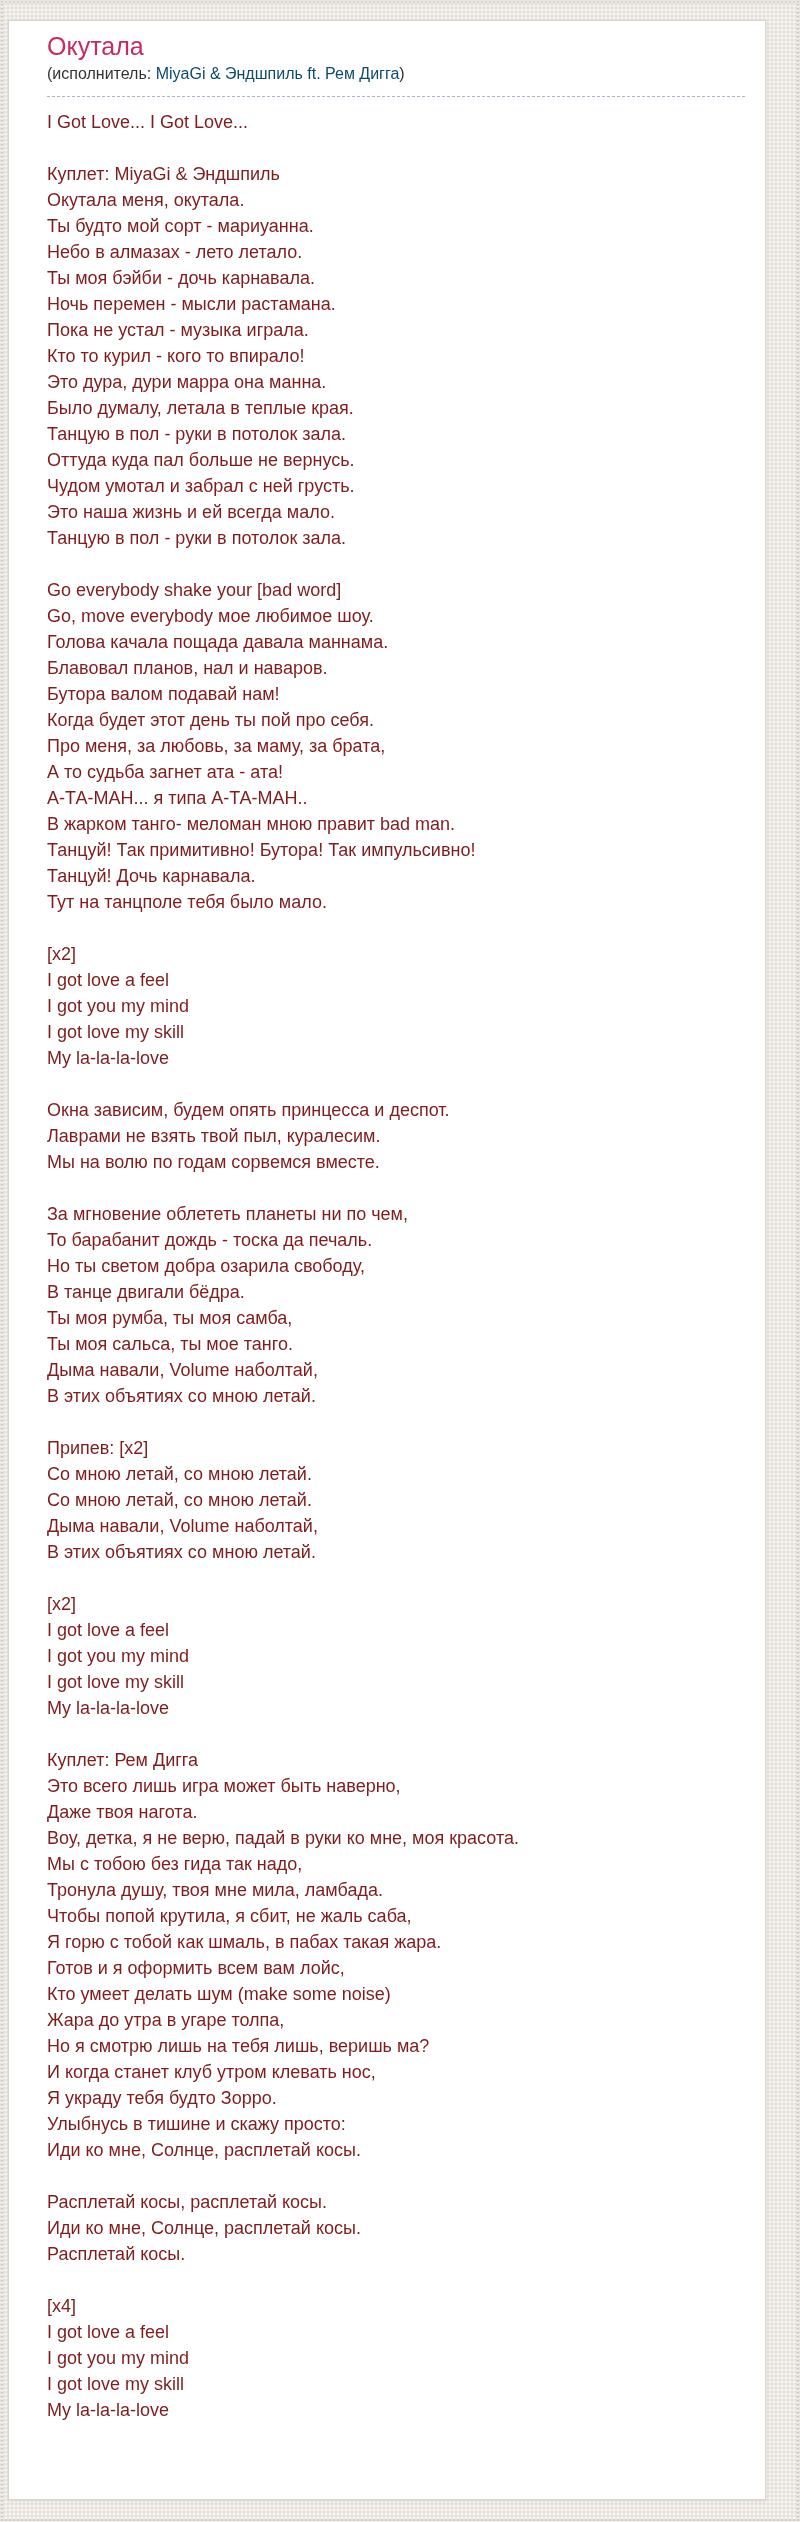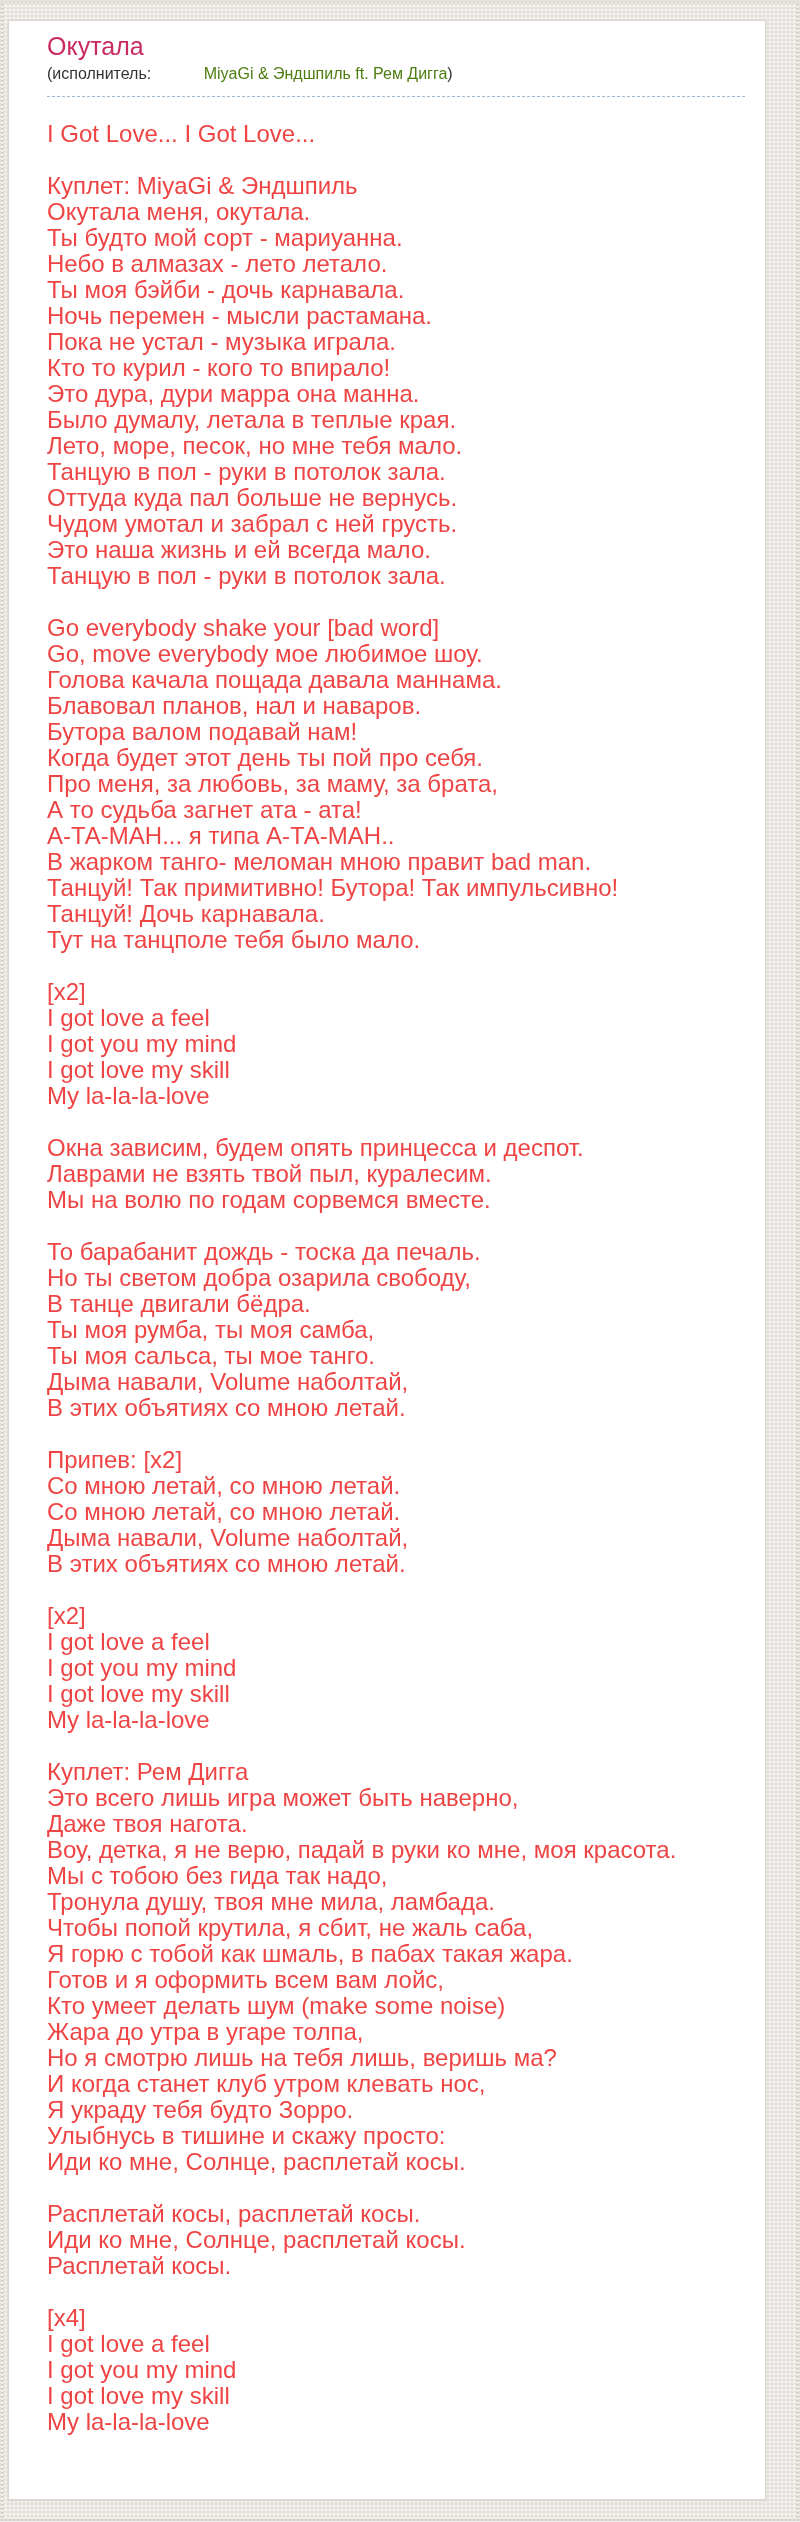--- a/index.html
+++ b/index.html
@@ -32,30 +32,30 @@
     margin:6px 0 2px 0;
     font-size:25px;line-height:30px;
     font-weight:normal;
     color:#c92b5e;
   }
   .artist-line{
     font-size:16px;line-height:22px;
     color:#333333;
   }
   .artist-line a{
-    color:#4d7c0f;text-decoration:none;cursor:pointer;margin-left:48px;
+    color:#0c4a6e;text-decoration:none;cursor:pointer;
   }
   .header-block{
     border-bottom:1px dashed #a3b8ca;
     padding-bottom:11px;
   }
   .lyrics{
-    margin-top:24px;
-    font-size:24px;line-height:26px;
-    color:#ef4444;
+    margin-top:12px;
+    font-size:18px;line-height:26px;
+    color:#7f1d1d;
   }
   .lyrics .line{white-space:pre-wrap;}
 </style>
 </head>
 <body>
 
 <div class="page-frame"></div>
 
 <div class="card">
   <div class="header-block">
@@ -72,21 +72,20 @@
       <div class="line">Куплет: MiyaGi &amp; Эндшпиль</div>
       <div class="line">Окутала меня, окутала.</div>
       <div class="line">Ты будто мой сорт - мариуанна.</div>
       <div class="line">Небо в алмазах - лето летало.</div>
       <div class="line">Ты моя бэйби - дочь карнавала.</div>
       <div class="line">Ночь перемен - мысли растамана.</div>
       <div class="line">Пока не устал - музыка играла.</div>
       <div class="line">Кто то курил - кого то впирало!</div>
       <div class="line">Это дура, дури марра она манна.</div>
       <div class="line">Было думалу, летала в теплые края.</div>
-      <div class="line">Лето, море, песок, но мне тебя мало.</div>
       <div class="line">Танцую в пол - руки в потолок зала.</div>
       <div class="line">Оттуда куда пал больше не вернусь.</div>
       <div class="line">Чудом умотал и забрал с ней грусть.</div>
       <div class="line">Это наша жизнь и ей всегда мало.</div>
       <div class="line">Танцую в пол - руки в потолок зала.</div>
       <div class="line">&nbsp;</div>
       <div class="line">Go everybody shake your [bad word]</div>
       <div class="line">Go, move everybody мое любимое шоу.</div>
       <div class="line">Голова качала пощада давала маннама.</div>
       <div class="line">Блавовал планов, нал и наваров.</div>
@@ -103,20 +102,21 @@
       <div class="line">[x2]</div>
       <div class="line">I got love a feel</div>
       <div class="line">I got you my mind</div>
       <div class="line">I got love my skill</div>
       <div class="line">My la-la-la-love</div>
       <div class="line">&nbsp;</div>
       <div class="line">Окна зависим, будем опять принцесса и деспот.</div>
       <div class="line">Лаврами не взять твой пыл, куралесим.</div>
       <div class="line">Мы на волю по годам сорвемся вместе.</div>
       <div class="line">&nbsp;</div>
+      <div class="line">За мгновение облететь планеты ни по чем,</div>
       <div class="line">То барабанит дождь - тоска да печаль.</div>
       <div class="line">Но ты светом добра озарила свободу,</div>
       <div class="line">В танце двигали бёдра.</div>
       <div class="line">Ты моя румба, ты моя самба,</div>
       <div class="line">Ты моя сальса, ты мое танго.</div>
       <div class="line">Дыма навали, Volume наболтай,</div>
       <div class="line">В этих объятиях со мною летай.</div>
       <div class="line">&nbsp;</div>
       <div class="line">Припев: [x2]</div>
       <div class="line">Со мною летай, со мною летай.</div>

